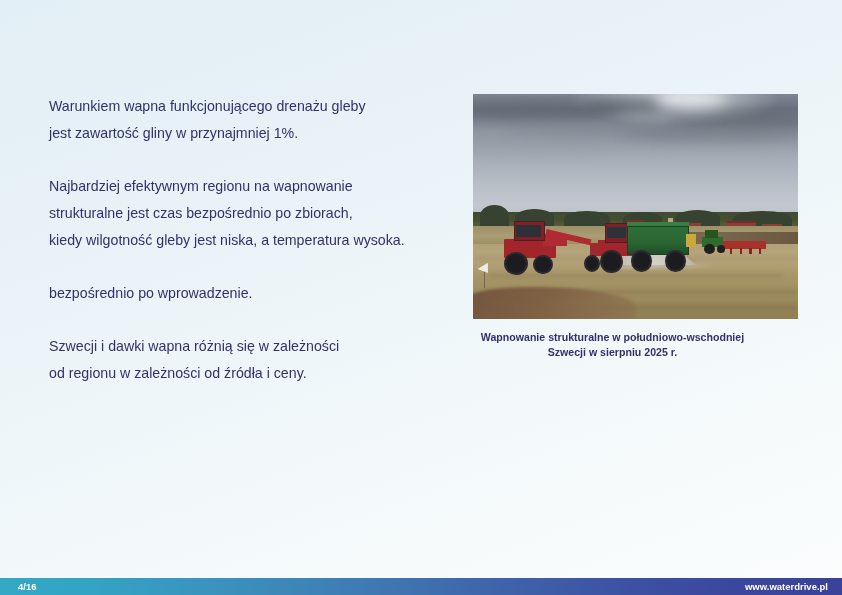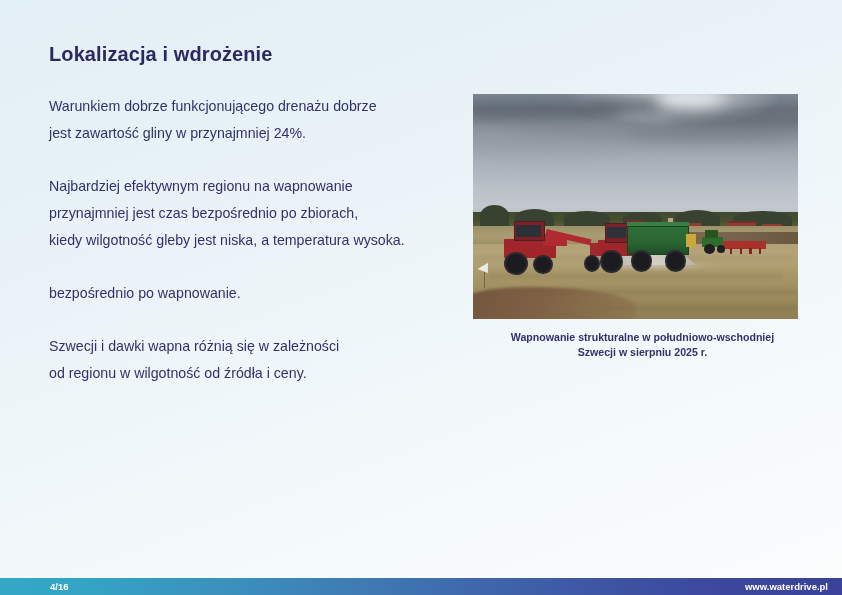--- a/index.html
+++ b/index.html
@@ -379,21 +379,21 @@
     position: absolute;
     left: 1.4%; top: 75%;
     width: 3.2%; height: 4.5%;
     background: #eceae4;
     clip-path: polygon(100% 0, 100% 100%, 0 62%);
   }
 
   
   .caption {
     position: absolute;
-    left: 480px;
+    left: 450px;
     top: 330px;
     width: 325px;
     text-align: center;
     font-size: 10.6px;
     font-weight: bold;
     color: #32326b;
     line-height: 15px;
   }
 
   
@@ -410,60 +410,59 @@
         #3f7cb4 42%,
         #3f65ab 58%,
         #3d52a3 74%,
         #3b469d 88%,
         #3a4299 100%);
     display: flex;
     align-items: center;
     justify-content: space-between;
   }
   .footer-page {
-    margin-left: 50px;
+    margin-left: 18px;
     font-size: 9.5px;
     font-weight: bold;
     color: #ffffff;
   }
   .footer-url {
     margin-right: 14px;
     font-size: 9.5px;
     font-weight: bold;
     color: #ffffff;
     text-align: center;
   }
 </style>
 </head>
 <body>
 
 <div class="slide">
 
-  <div class="slide-title">Lokalizacja i wdrożenie</div>
 
   <div class="body-col">
 
     <div class="para">
-      <div class="line">Warunkiem dobrze funkcjonującego drenażu dobrze</div>
-      <div class="line">jest zawartość gliny w przynajmniej 24%.</div>
+      <div class="line">Warunkiem wapna funkcjonującego drenażu gleby</div>
+      <div class="line">jest zawartość gliny w przynajmniej 1%.</div>
     </div>
 
     <div class="para">
       <div class="line">Najbardziej efektywnym regionu na wapnowanie</div>
-      <div class="line">przynajmniej jest czas bezpośrednio po zbiorach,</div>
+      <div class="line">strukturalne jest czas bezpośrednio po zbiorach,</div>
       <div class="line">kiedy wilgotność gleby jest niska, a temperatura wysoka.</div>
     </div>
 
     <div class="para">
-      <div class="line">bezpośrednio po wapnowanie.</div>
+      <div class="line">bezpośrednio po wprowadzenie.</div>
     </div>
 
     <div class="para">
       <div class="line">Szwecji i dawki wapna różnią się w zależności</div>
-      <div class="line">od regionu w wilgotność od źródła i ceny.</div>
+      <div class="line">od regionu w zależności od źródła i ceny.</div>
     </div>
 
   </div>
 
   <div class="photo-wrap">
     <div class="photo">
 
       <div class="sky">
         <div class="cloud-band cb1"></div>
         <div class="cloud-band cb2"></div>

